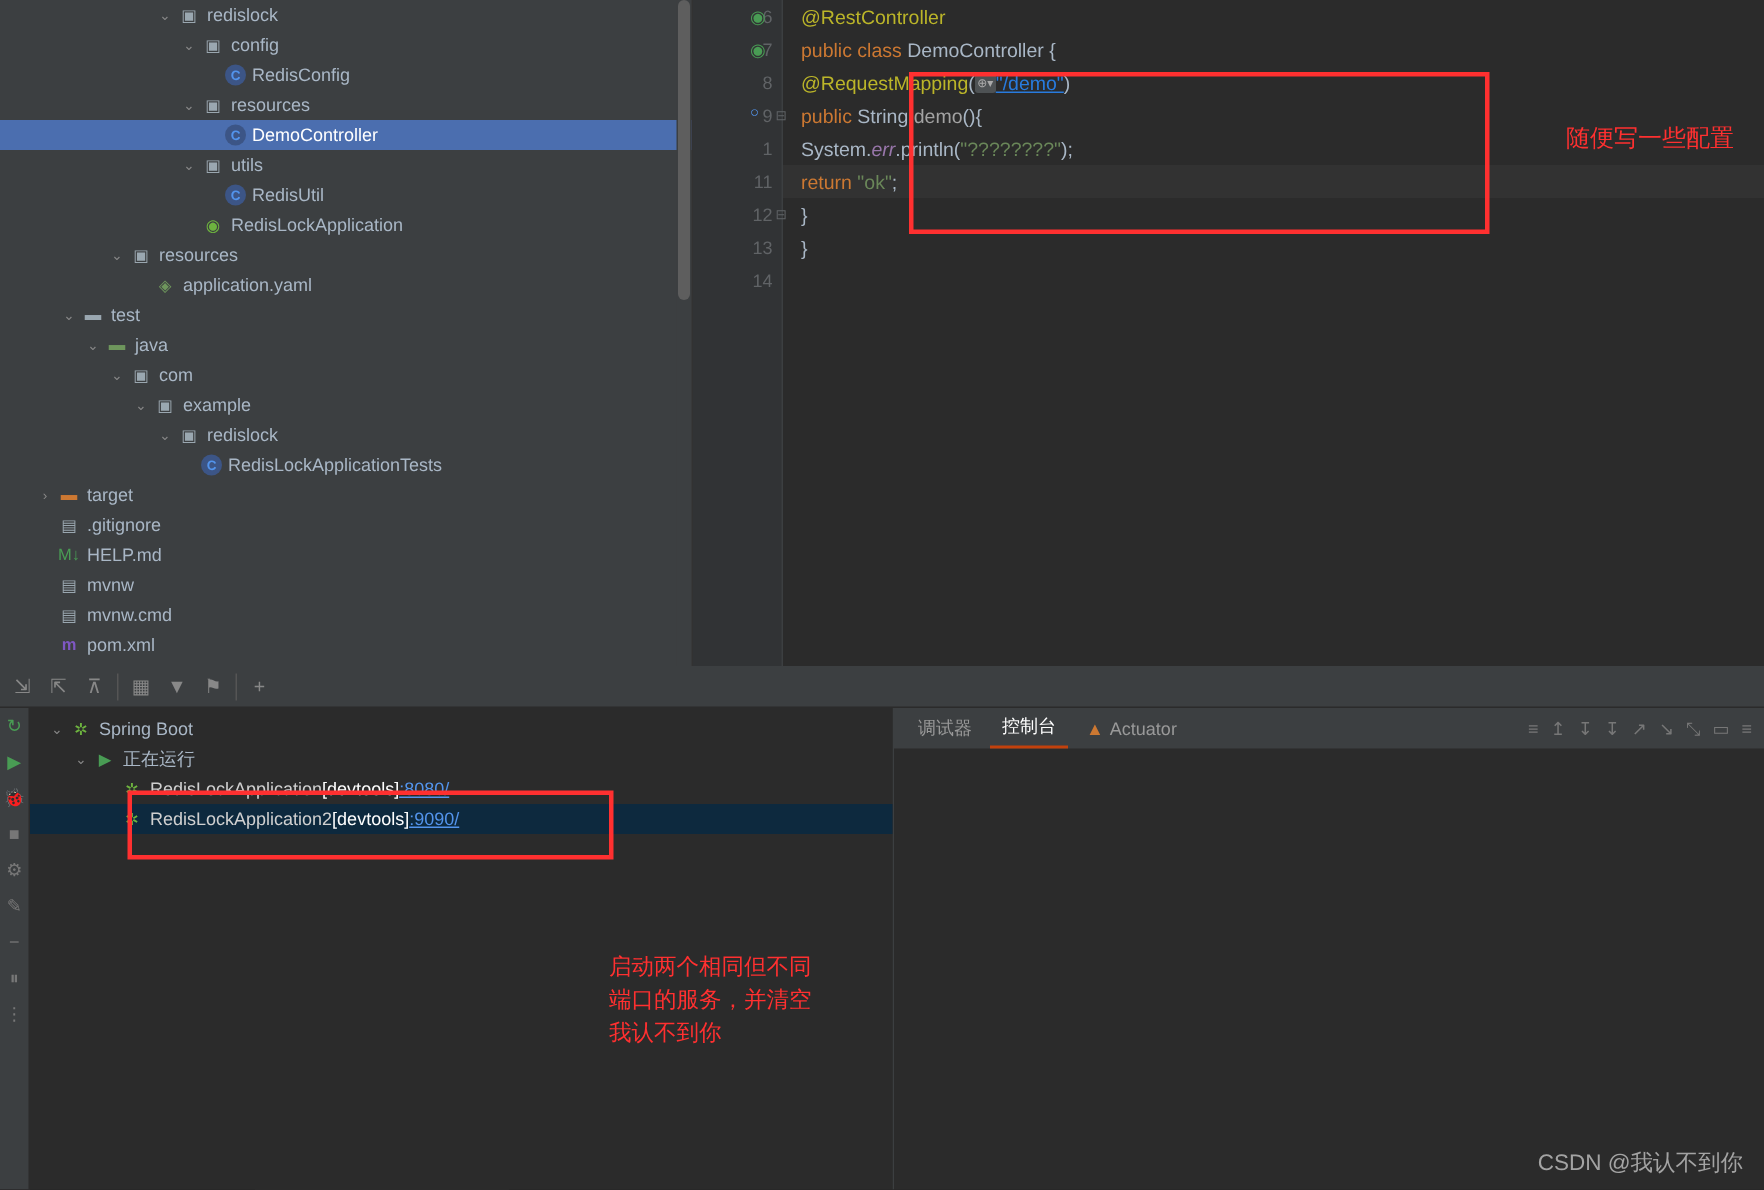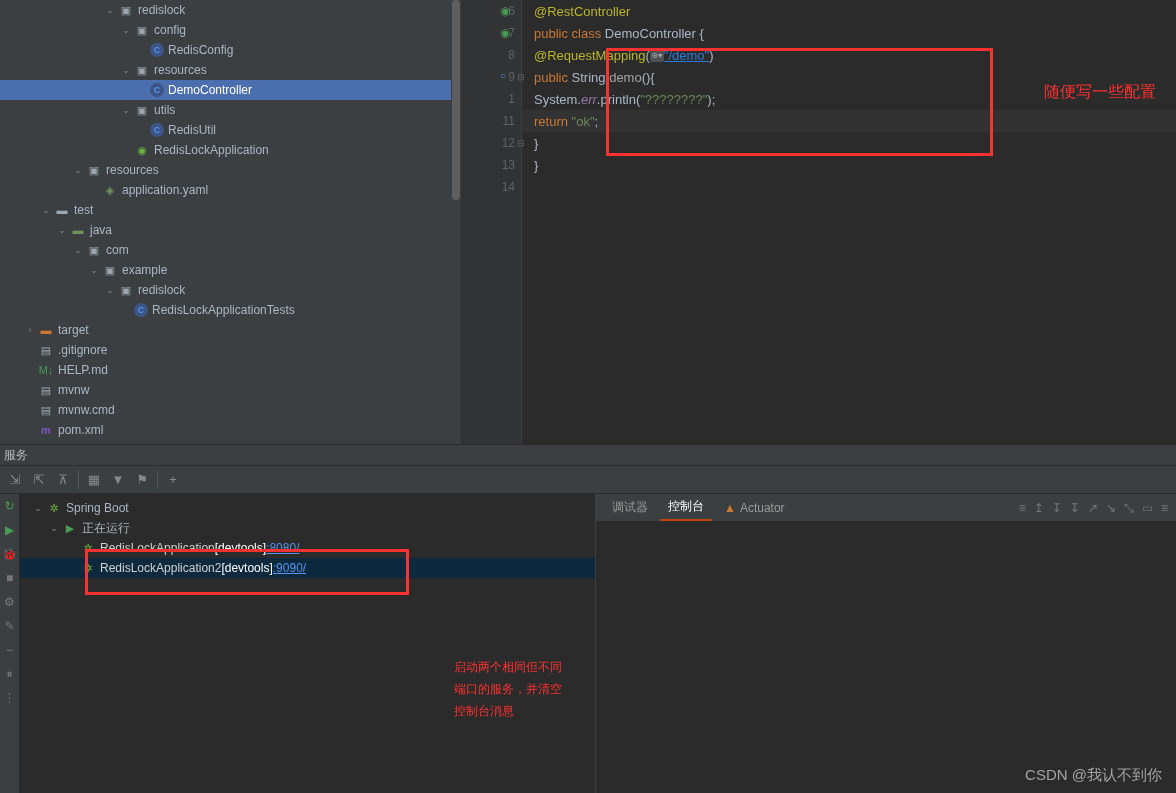--- a/index.html
+++ b/index.html
@@ -64,21 +64,21 @@
 .svc-right-icons { margin-left: auto; display: flex; gap: 8px; color: #777; }
 .svc-right-icons span { cursor: pointer; }
 .svc-tree-row { display: flex; align-items: center; height: 20px; padding-left: 8px; }
 .svc-tree-row.selected { background: #0d293e; }
 .spring-ic { color: #6db33f; }
 .run-green { color: #499c54; }
 .app-name { color: #d0d0d0; font-weight: 500; }
 .app-tag { color: #ffffff; }
 .app-port { color: #5394ec; text-decoration: underline; }
 .red-box2 { position: absolute; left: 65px; top: 55px; width: 324px; height: 46px; border: 3px solid #ff3030; pointer-events: none; }
-.red-label2 { position: absolute; left: 386px; top: 162px; color: #ff3030; font-size: 12px; line-height: 22px; font-weight: 500; margin-left: 48px; }
+.red-label2 { position: absolute; left: 386px; top: 162px; color: #ff3030; font-size: 15px; line-height: 22px; font-weight: 500; }
 .watermark { position: absolute; right: 14px; bottom: 8px; color: #b8b8b8; font-size: 15px; opacity: 0.85; }
 .svc-content { flex: 1; display: flex; flex-direction: column; }
 </style>
 </head>
 <body>
 
 <div class="container">
   <div class="top">
     <div class="project-tree">
       <div class="file-tree">
@@ -242,23 +242,20 @@
         <div class="code-row" style="background:#323232">        <span class="kw">return </span><span class="str">"ok"</span><span>;</span></div>
         <div class="code-row">    <span>}</span></div>
         <div class="code-row"><span>}</span></div>
         <div class="code-row"></div>
         <div class="red-box1"></div>
         <div class="red-label1">随便写一些配置</div>
       </div>
     </div>
   </div>
 
-  <div class="services-header">
-      <span>服务</span>
-    </div>
 
   <div class="svc-toolbar">
     <span class="tb">⇲</span>
     <span class="tb">⇱</span>
     <span class="tb">⊼</span>
     <div class="sep"></div>
     <span class="tb">▦</span>
     <span class="tb">▼</span>
     <span class="tb">⚑</span>
     <div class="sep"></div>
@@ -299,21 +296,21 @@
           <div class="svc-tree-row selected" style="padding-left:60px">
               <span class="ic spring-ic">✲</span>
               <span class="app-name">RedisLockApplication2</span>
               <span class="app-tag"> [devtools] </span>
               <span class="app-port">:9090/</span>
             </div>
           <div class="red-box2"></div>
           <div class="red-label2">
             <div>启动两个相同但不同</div>
             <div>端口的服务，并清空</div>
-            <div>控制台消息</div>
+            <div>我认不到你</div>
           </div>
         </div>
         <div class="svc-right">
           <div class="svc-tabs">
             <span class="svc-tab">调试器</span>
             <span class="svc-tab active">控制台</span>
             <span class="svc-tab svc-tab-actuator">
                 <span style="color:#cc7832">▲</span>
                 <span>Actuator</span>
               </span>

